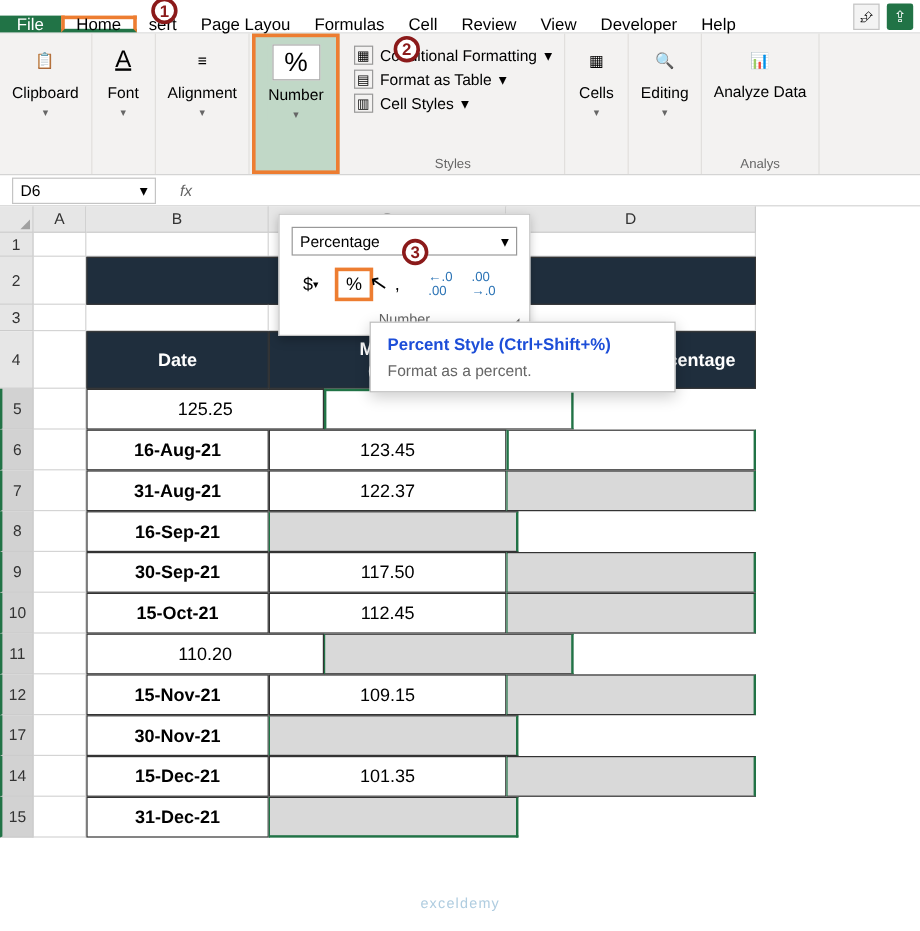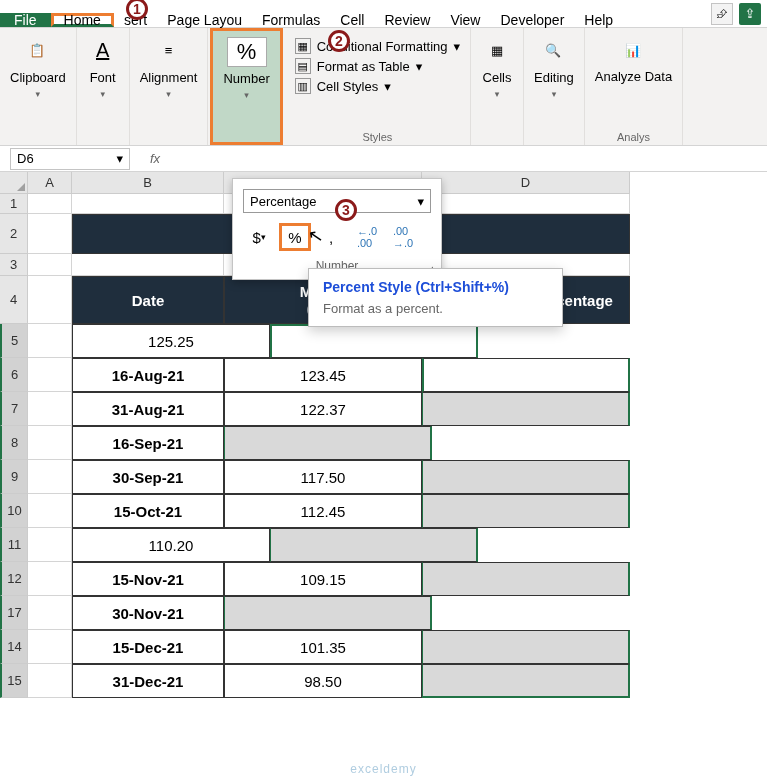--- a/index.html
+++ b/index.html
@@ -76,21 +76,21 @@
 .tooltip-title { font-weight: bold; font-size: 14px; color: #1d4ed8; }
 .tooltip-body { font-size: 13px; color: #666; padding-top: 6px; }
 
 
 .badge { position: absolute; width: 22px; height: 22px; border-radius: 50%; background: #fff; border: 3px solid #8b1a1a; color: #8b1a1a; font-weight: bold; display: flex; align-items: center; justify-content: center; font-size: 14px; z-index: 20; }
 .b1 { left: 126px; top: -2px; }
 .b2 { left: 328px; top: 30px; }
 .b3 { left: 335px; top: 199px; }
 
 
-.wm { position:absolute; left:50%; bottom:0; transform:translateX(-50%); color:#b0cde0; font-size:12px; letter-spacing:1px; z-index:1; }
+.wm { position:absolute; left:50%; bottom:16px; transform:translateX(-50%); color:#b0cde0; font-size:12px; letter-spacing:1px; z-index:1; }
 
 
 .cursor { position:absolute; left:308px; top:225px; z-index:25; font-size:18px; transform:rotate(-10deg);}
 </style>
 </head>
 <body>
 
 <div class="badge b1">1</div>
 <div class="badge b2">2</div>
 <div class="badge b3">3</div>
@@ -301,21 +301,20 @@
       <div class="rowhdr sel">14</div>
       <div class="cell colA"></div>
     <div class="tblcell colB">15-Dec-21</div>
     <div class="tblcell colC" style="font-weight:normal;">101.35</div>
     <div class="tblcell colD selcell"></div>
   </div>
   <div class="row row15">
       <div class="rowhdr sel">15</div>
       <div class="cell colA"></div>
     <div class="tblcell colB">31-Dec-21</div>
-    <div class="tblcell colC" style="font-weight:normal;">98.50</div>
     <div class="tblcell colD selcell"></div>
   </div>
 </div>
 
 <div class="dropdown">
   <div class="dd-combo">
     <span>Percentage</span>
     <span class="chev">▾</span>
   </div>
   <div class="dd-btns">

